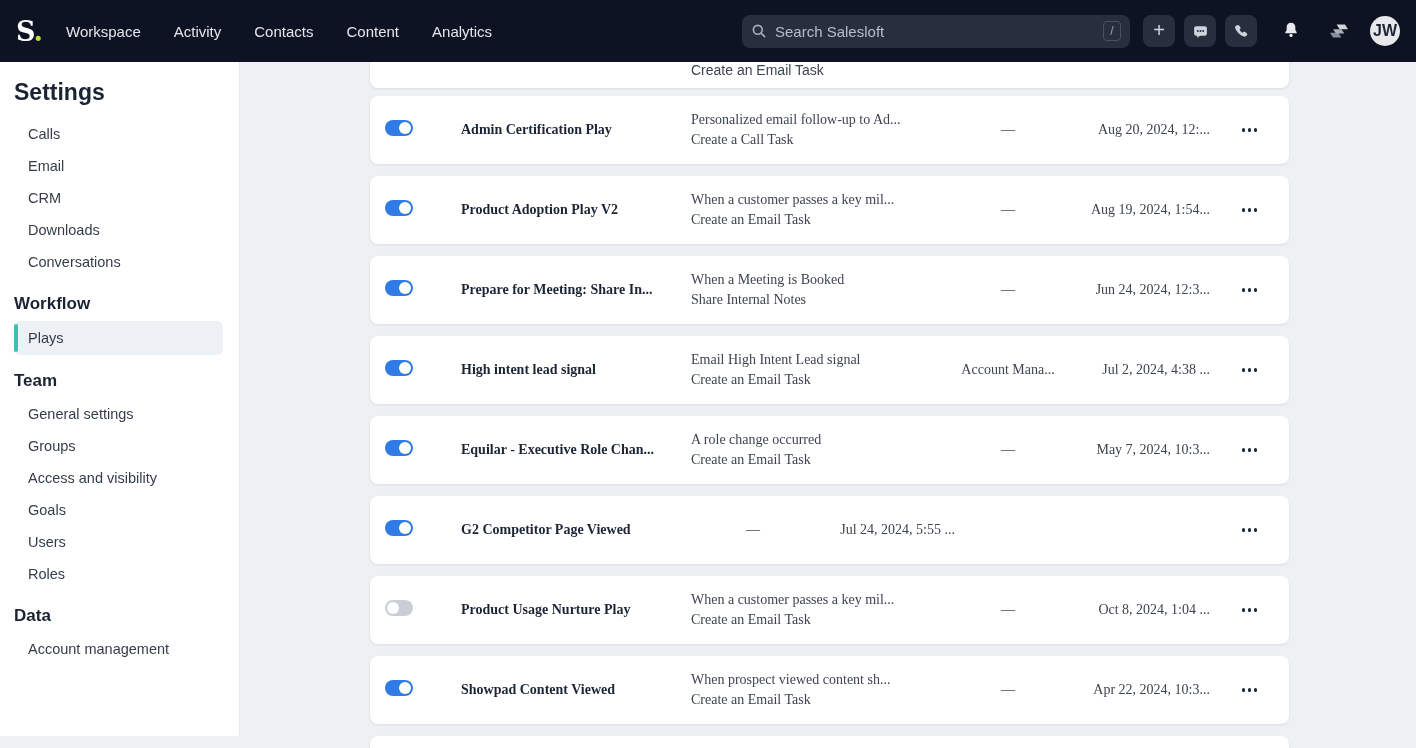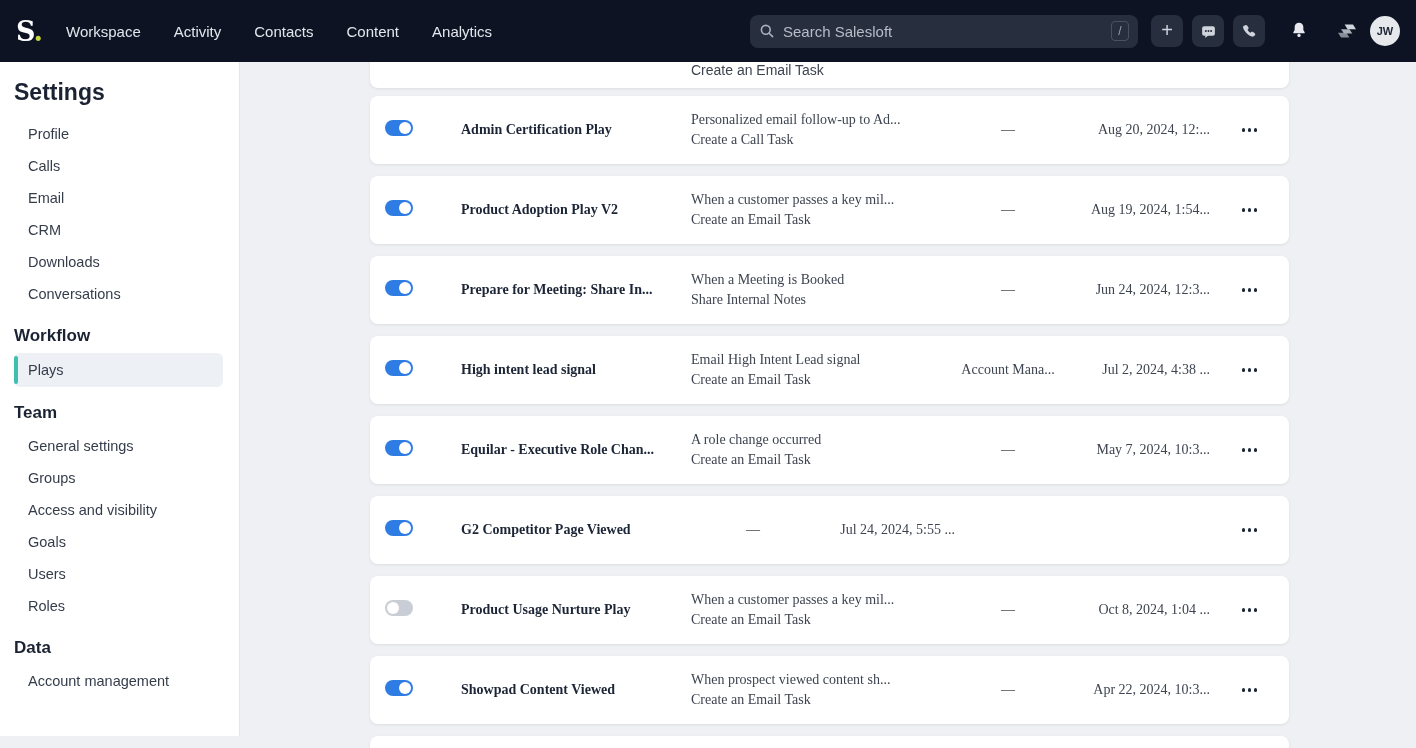--- a/index.html
+++ b/index.html
@@ -24,22 +24,22 @@
   .kbd { flex:none; min-width:18px; height:20px; border:1px solid #4a5160; border-radius:4px;
     color:#9aa1ad; font-size:12px; display:flex; align-items:center; justify-content:center; padding:0 4px; }
 
   .nav-btn { width:32px; height:32px; border-radius:8px; background:#272e3e; border:none;
     color:#ced3dc; display:flex; align-items:center; justify-content:center; cursor:pointer; }
   .btn-add { margin-left:13px; font-size:20px; font-weight:400; line-height:1; padding-bottom:2px; }
   .btn-chat { margin-left:9px; }
   .btn-phone { margin-left:9px; }
   .icon-bell { margin-left:25px; cursor:pointer; }
   .icon-apps { margin-left:28px; cursor:pointer; }
-  .avatar { margin-left:12px; width:30px; height:30px; border-radius:50%; background:#e6e8ec;
-    color:#1d2433; font-size:11px; font-weight:700; display:flex; align-items:center;
+  .avatar { margin-left:20px; width:30px; height:30px; border-radius:50%; background:#e6e8ec;
+    color:#1d2433; font-size:16px; font-weight:700; display:flex; align-items:center;
     justify-content:center; cursor:pointer; }
 
   
   .sidebar { position:absolute; top:62px; left:0; width:240px; bottom:12px; background:#ffffff;
     border-right:1px solid #e4e6ea; padding-top:17px; overflow:hidden; }
   .side-title { font-size:23px; font-weight:700; color:#1b2333; padding:0 14px; margin-bottom:12px; }
   .side-header { font-size:17px; font-weight:600; color:#1b2333; padding:7px 14px; margin-top:9px; }
   .side-item { position:relative; height:32px; margin:0 16px 0 14px; border-radius:6px;
     display:flex; align-items:center; padding-left:14px; font-size:14.5px; color:#353d4b; cursor:pointer;
     white-space:nowrap; }
@@ -131,24 +131,20 @@
   </svg>
 
   <div class="avatar">JW</div>
 </header>
 
 <aside class="sidebar">
   <div class="side-title">Settings</div>
   <nav>
       <div class="side-item">
 
-    <span>Profile</span>
-  </div>
-      <div class="side-item">
-
     <span>Calls</span>
   </div>
       <div class="side-item">
 
     <span>Email</span>
   </div>
       <div class="side-item">
 
     <span>CRM</span>
   </div>

